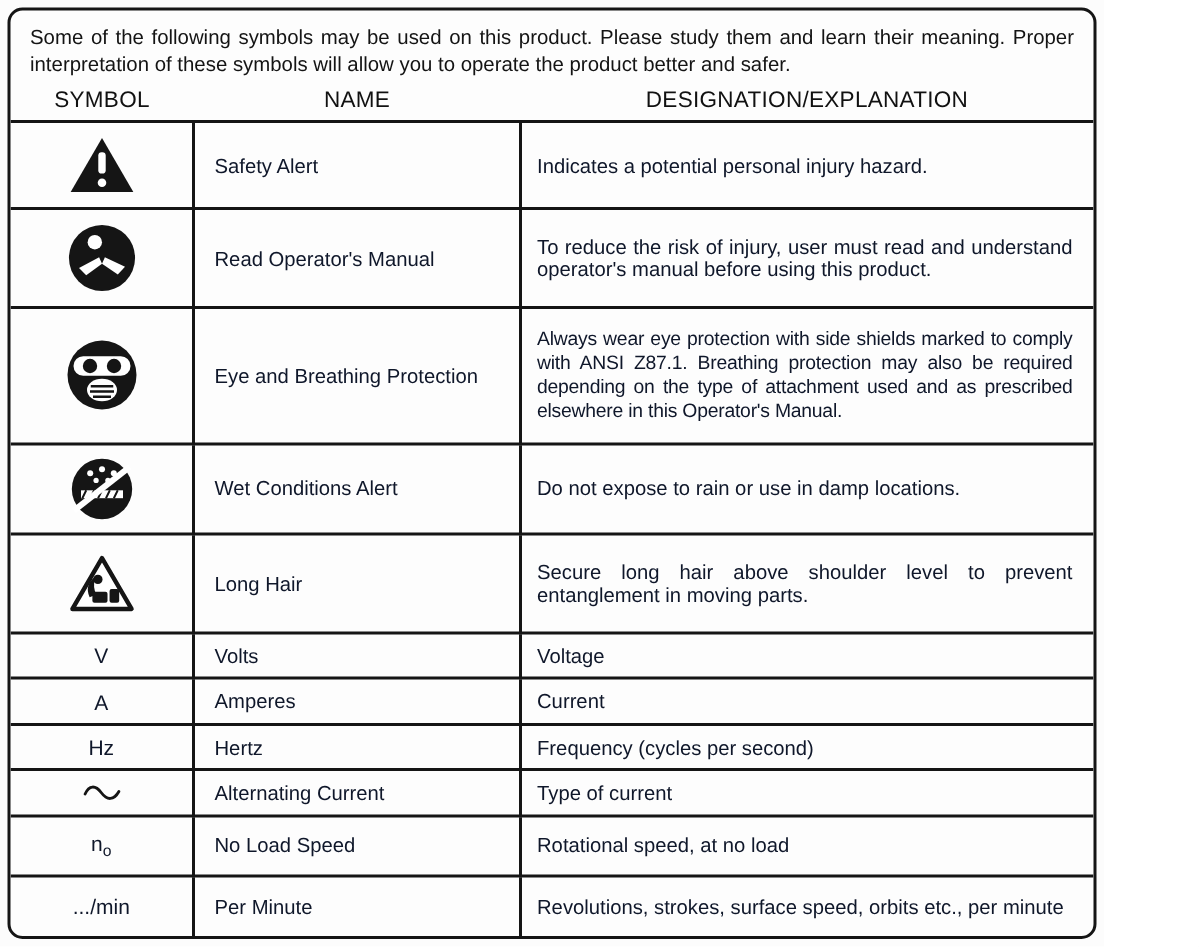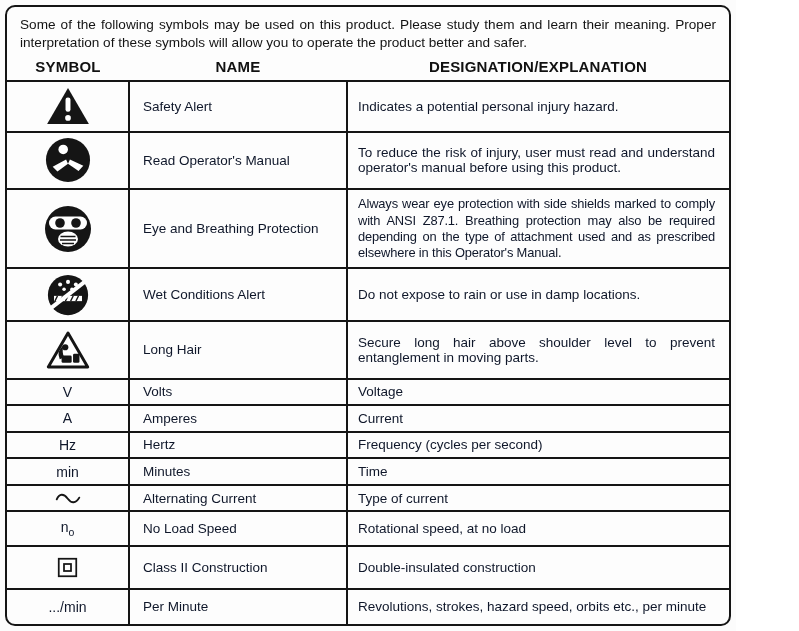--- a/index.html
+++ b/index.html
@@ -13,21 +13,21 @@
   }
   .intro {
     margin:0; padding:9px 13px 3px 13px;
     font-size:13.6px; line-height:1.32; text-align:justify; color:#141414;
   }
   .header-row {
     display:grid; grid-template-columns:122px 218px 1fr;
     padding:3px 0 5px 0;
   }
   .header-row .hcell {
-    text-align:center; font-weight:bold; font-size:15px; letter-spacing:0.2px; color:#111;
+    text-align:center; font-weight:normal; font-size:15px; letter-spacing:0.2px; color:#111;
   }
   table.symbols-table {
     width:100%; border-collapse:collapse; flex:1 1 auto;
   }
   td {
     border:2px solid #151515;
     padding:4px 10px;
     font-size:13.5px; color:#0f172a; vertical-align:middle;
   }
   td:first-child { border-left:none; }
@@ -151,62 +151,45 @@
       </tr>
 
       <tr class="sm">
         <td class="symbol">
           <span class="sym-text">Hz</span>
         </td>
         <td class="name">Hertz</td>
         <td class="designation">Frequency (cycles per second)</td>
       </tr>
 
-      <tr class="sm">
-        <td class="symbol">
-          <span class="sym-text">min</span>
-        </td>
-        <td class="name">Minutes</td>
-        <td class="designation">Time</td>
-      </tr>
 
       <tr class="sm">
         <td class="symbol">
           <svg width="26" height="13" viewBox="0 0 30 14">
             <path d="M2 8 C5 1 10 1 14.5 7 C19 13 24 13 28 6" stroke="#151515" stroke-width="2.2" fill="none" stroke-linecap="round"></path>
           </svg>
         </td>
         <td class="name">Alternating Current</td>
         <td class="designation">Type of current</td>
       </tr>
 
       <tr class="md">
         <td class="symbol">
           <span class="sym-text">n</span><span class="sym-sub">o</span>
         </td>
         <td class="name">No Load Speed</td>
         <td class="designation">Rotational speed, at no load</td>
       </tr>
 
-      <tr class="cls">
-        <td class="symbol">
-          <svg width="21" height="21" viewBox="0 0 24 24">
-            <rect x="2" y="2" width="20" height="20" fill="none" stroke="#151515" stroke-width="2"></rect>
-            <rect x="8" y="8" width="8" height="8" fill="none" stroke="#151515" stroke-width="2"></rect>
-          </svg>
-        </td>
-        <td class="name">Class II Construction</td>
-        <td class="designation">Double-insulated construction</td>
-      </tr>
 
       <tr class="md">
         <td class="symbol">
           <span class="sym-text">.../min</span>
         </td>
         <td class="name">Per Minute</td>
-        <td class="designation">Revolutions, strokes, hazard speed, orbits etc., per minute</td>
+        <td class="designation">Revolutions, strokes, surface speed, orbits etc., per minute</td>
       </tr>
 
       </tbody>
     </table>
 
   </div>
 </div>
 
 </body></html>

